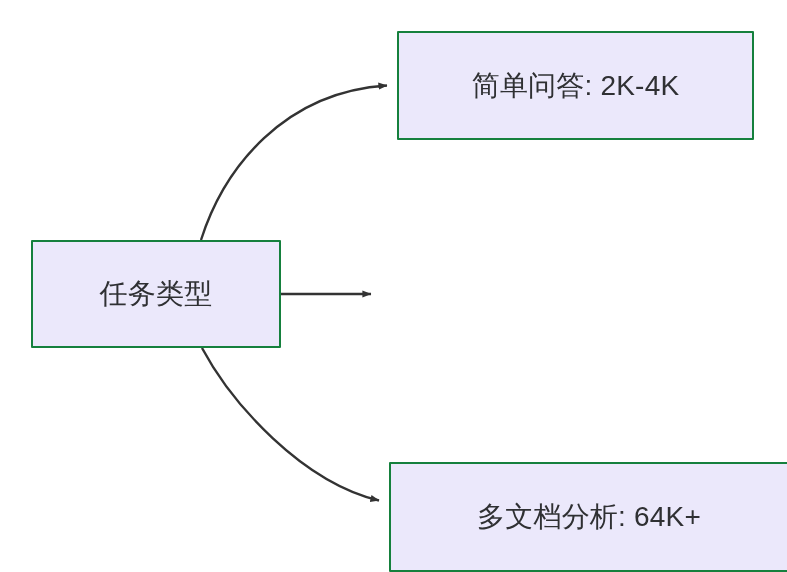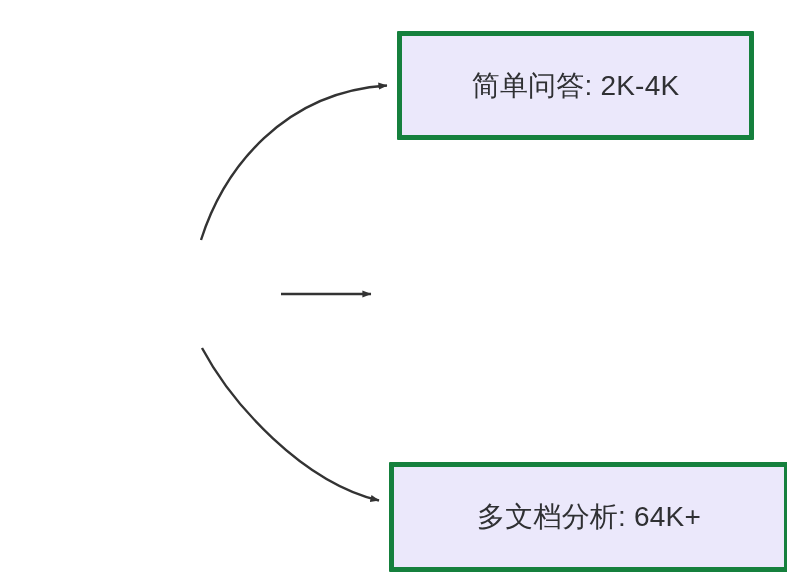--- a/index.html
+++ b/index.html
@@ -22,21 +22,21 @@
     left: 0;
     top: 0;
     width: 787px;
     height: 572px;
     pointer-events: none;
   }
   .node {
     position: absolute;
     box-sizing: border-box;
     background: #ebe8fb;
-    border: 5px solid #15803d;
+    border: 2px solid #15803d;
     border-radius: 1px;
     display: flex;
     align-items: center;
     justify-content: center;
   }
   .node-label {
     color: #2f3033;
     font-size: 28px;
     line-height: 1;
     white-space: nowrap;
@@ -79,20 +79,23 @@
       </marker>
     </defs>
 
     <path d="M 201 240 C 224 168 284 92 387 85.5" fill="none" stroke="#333333" stroke-width="2.4" marker-end="url(#arrow)"></path>
 
     <path d="M 281 294 L 371 294" fill="none" stroke="#333333" stroke-width="2.4" marker-end="url(#arrow)"></path>
 
     <path d="M 202 348 C 232 404 302 482 379 500.5" fill="none" stroke="#333333" stroke-width="2.4" marker-end="url(#arrow)"></path>
   </svg>
 
+  <div class="node" id="node-root">
+    <span class="node-label">任务类型</span>
+  </div>
 
   <div class="node" id="node-simple-qa">
     <span class="node-label">简单问答: 2K-4K</span>
   </div>
 
 
   <div class="node" id="node-multi-doc">
     <span class="node-label">多文档分析: 64K+</span>
   </div>
 

